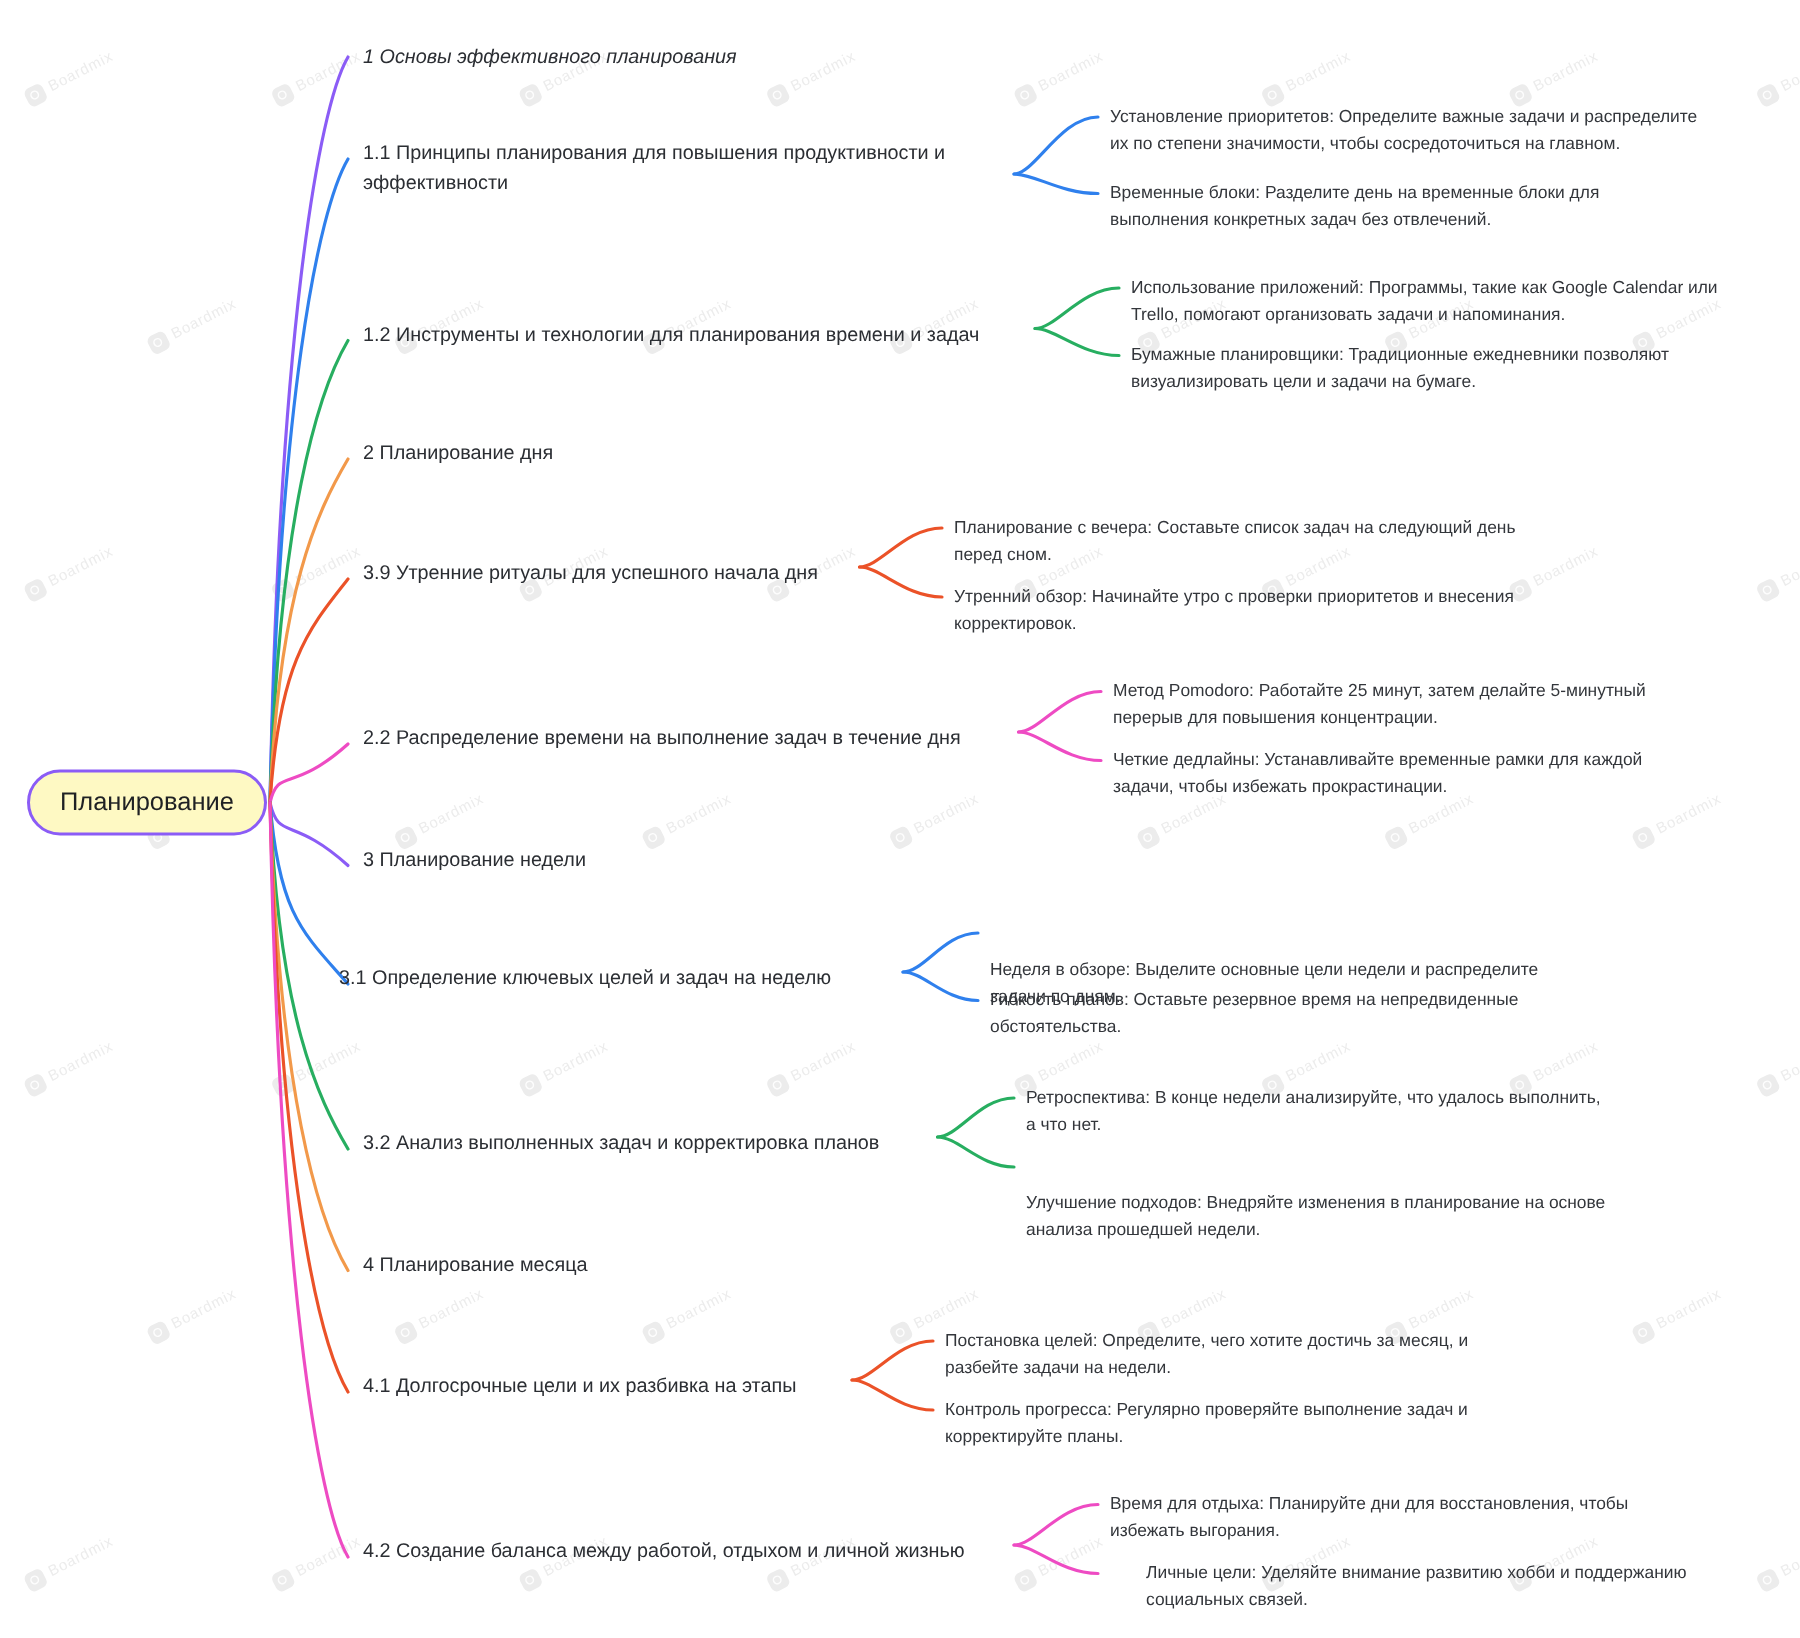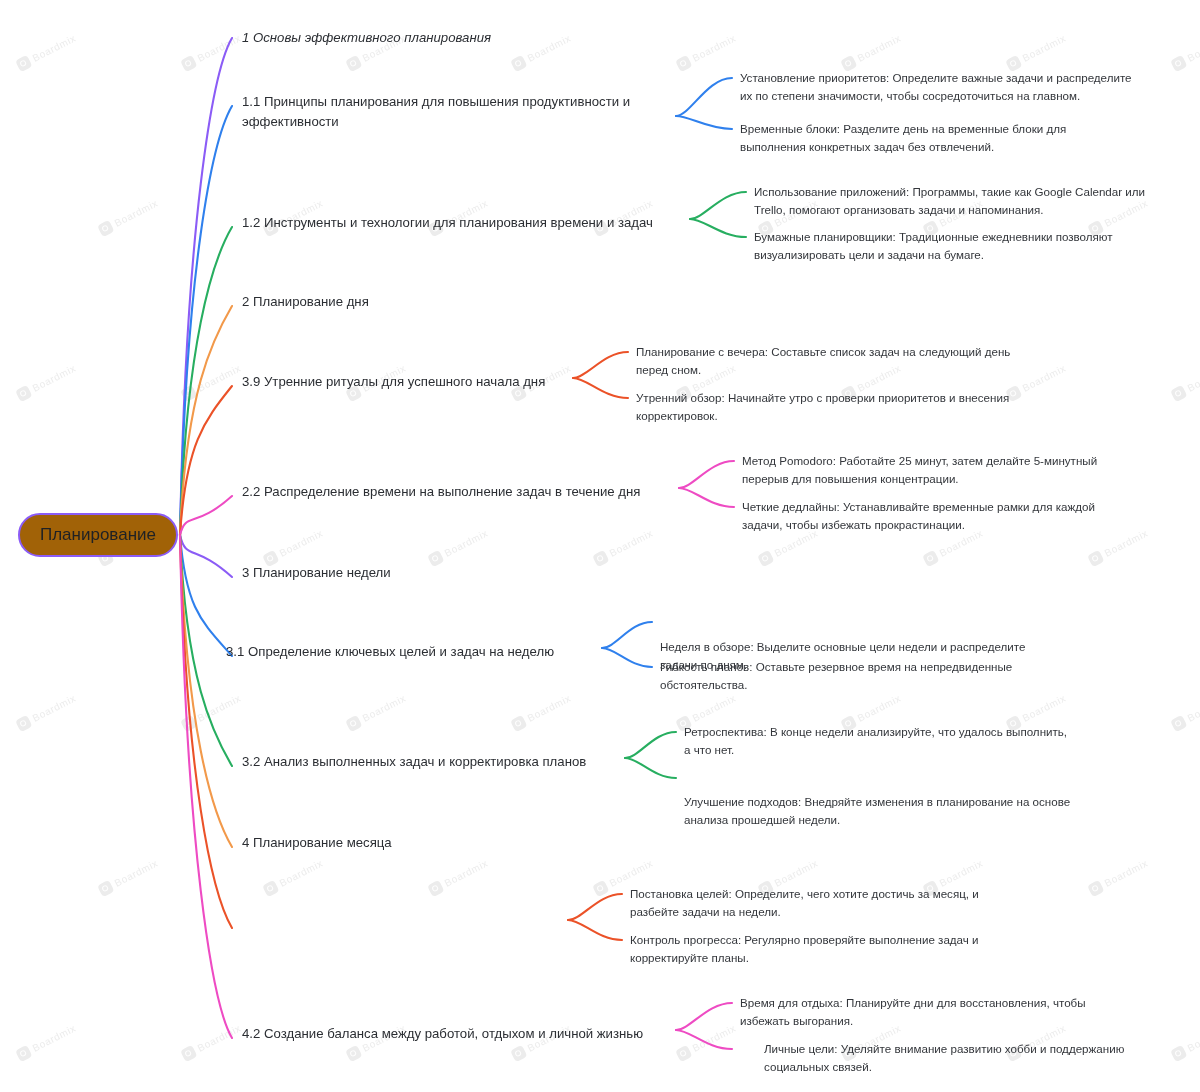--- a/index.html
+++ b/index.html
@@ -58,21 +58,21 @@
     white-space: nowrap;
     font-family: "Liberation Sans", sans-serif;
   }
 
   .root-node {
     position: absolute;
     box-sizing: border-box;
     display: flex;
     align-items: center;
     justify-content: center;
-    background: #a16207;
+    background: #fef9c3;
     border: 2px solid #8b5cf6;
     border-radius: 22px;
     color: #1f2124;
     font-size: 17px;
     white-space: nowrap;
   }
 
   .topic {
     position: absolute;
     color: #2b2e33;
@@ -372,20 +372,21 @@
       <div class="detail" style="left: 660px; top: 638px; width: 440px;">Неделя в обзоре: Выделите основные цели недели и распределите
 задачи по дням.</div>
       <div class="detail" style="left: 660px; top: 658px; width: 440px;">Гибкость планов: Оставьте резервное время на непредвиденные
 обстоятельства.</div>
       <div class="topic" style="left: 242px; top: 752px; width: 380px;">3.2 Анализ выполненных задач и корректировка планов</div>
       <div class="detail" style="left: 684px; top: 723px; width: 450px;">Ретроспектива: В конце недели анализируйте, что удалось выполнить,
 а что нет.</div>
       <div class="detail" style="left: 684px; top: 769px; width: 450px; margin-top: 24px;">Улучшение подходов: Внедряйте изменения в планирование на основе
 анализа прошедшей недели.</div>
       <div class="topic" style="left: 242px; top: 833px; width: 300px;">4 Планирование месяца</div>
+      <div class="topic" style="left: 242px; top: 914px; width: 330px;">4.1 Долгосрочные цели и их разбивка на этапы</div>
       <div class="detail" style="left: 630px; top: 885px; width: 440px;">Постановка целей: Определите, чего хотите достичь за месяц, и
 разбейте задачи на недели.</div>
       <div class="detail" style="left: 630px; top: 931px; width: 440px;">Контроль прогресса: Регулярно проверяйте выполнение задач и
 корректируйте планы.</div>
       <div class="topic" style="left: 242px; top: 1024px; width: 430px;">4.2 Создание баланса между работой, отдыхом и личной жизнью</div>
       <div class="detail" style="left: 740px; top: 994px; width: 440px;">Время для отдыха: Планируйте дни для восстановления, чтобы
 избежать выгорания.</div>
       <div class="detail" style="left: 740px; top: 1040px; width: 440px; margin-left: 24px;">Личные цели: Уделяйте внимание развитию хобби и поддержанию
 социальных связей.</div>
     </div>

